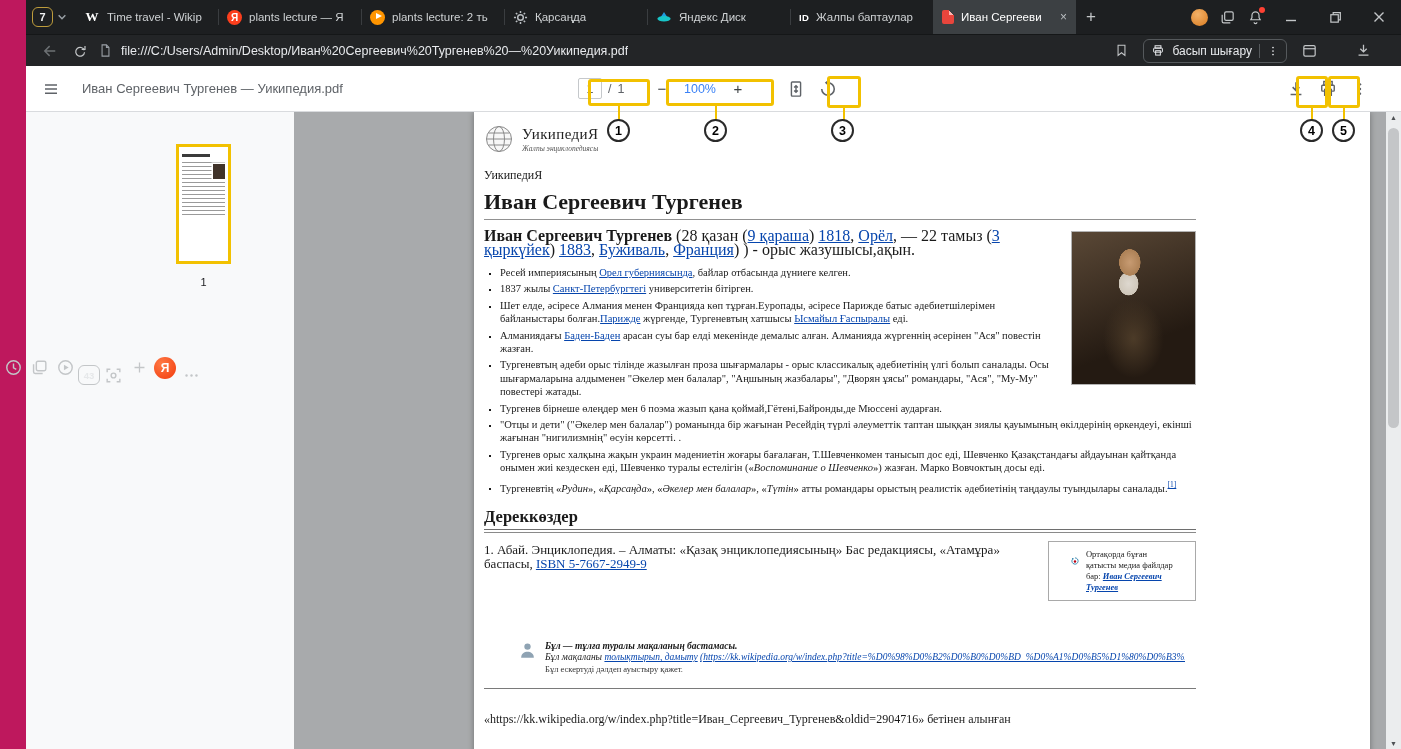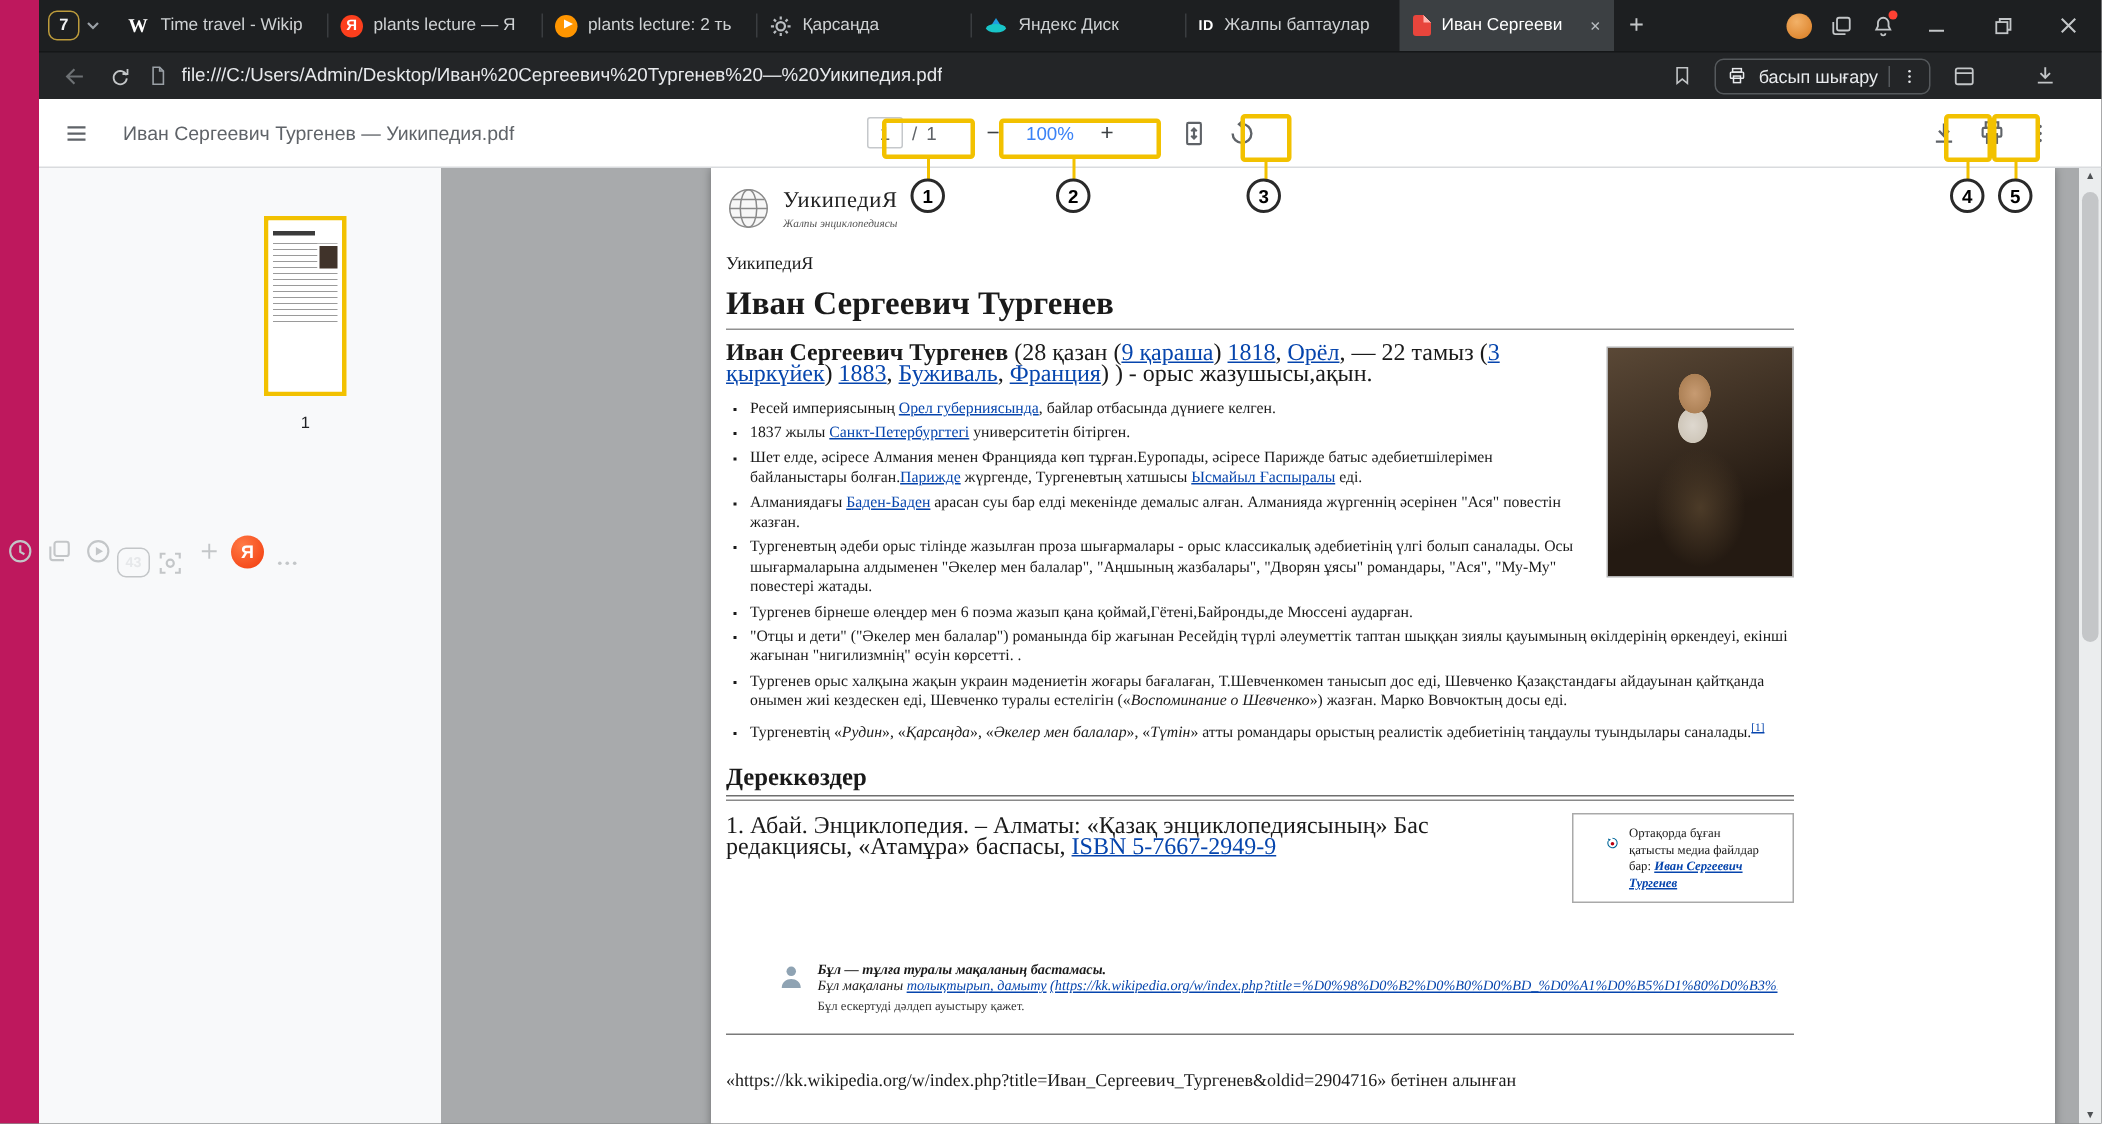--- a/index.html
+++ b/index.html
@@ -41,21 +41,21 @@
   .tr-icon{width:28px;height:100%;display:flex;align-items:center;justify-content:center;position:relative;color:#c3c6c8}
   .avatar{width:17px;height:17px;border-radius:50%;background:radial-gradient(circle at 40% 32%,#f2b168,#d97b20)}
   .reddot{position:absolute;top:7px;right:4px;width:6px;height:6px;border-radius:50%;background:#ff4133}
   .win-controls{display:flex;height:100%}
   .win-btn{width:44px;height:100%;display:flex;align-items:center;justify-content:center;color:#c3c6c8}
 
   
   .addressbar{height:32px;background:#232527;border-top:1px solid #151718;display:flex;align-items:center;flex:none;padding:0 10px;gap:2px}
   .ab-icon{width:28px;height:26px;display:flex;align-items:center;justify-content:center;color:#c3c6c8;flex:none}
   .ab-icon.dim{color:#6d7174}
-  .url{flex:1;display:flex;gap:8px;min-width:0;margin-left:2px}
+  .url{flex:1;display:flex;align-items:center;gap:8px;min-width:0;margin-left:2px}
   .url-text{color:#e8eaed;font-size:12.5px;white-space:nowrap;overflow:hidden}
   .print-chip{display:flex;align-items:center;height:24px;border:1px solid #55595c;border-radius:6px;padding:0 7px;gap:7px;color:#e8eaed;font-size:12px;flex:none;margin:0 6px}
   .chip-div{width:1px;height:14px;background:#55595c}
 
   
   .pdfbar{height:46px;background:#fff;border-bottom:1px solid #d9dbde;position:relative;flex:none;z-index:2}
   .pdfbar .it{position:absolute;top:0;height:45px;display:flex;align-items:center;color:#5f6368}
   .pdf-title{left:56px;color:#202124;font-size:13px;max-width:430px;white-space:nowrap;overflow:hidden}
   .page-ind{left:552px;gap:6px;font-size:12.5px;color:#202124}
   .page-box{min-width:24px;height:21px;border:1px solid #c5c8cb;border-radius:2px;background:#fff;display:flex;align-items:center;justify-content:center}
@@ -102,21 +102,21 @@
   .lnk{color:#0645AD;text-decoration:underline}
   .b{font-weight:bold}
   .i{font-style:italic}
   sup{font-size:7.5px}
   .h2wrap{margin-top:12px}
   .doc-h2{font-size:16.5px;font-weight:bold;border-bottom:1px solid #6e6e6e;padding-bottom:2px}
   .h2sub{border-top:1px solid #8a8a8a;margin-top:2.5px}
   .refzone{margin-top:8px;min-height:84px}
   .commons{float:right;width:148px;border:1px solid #a9a9a9;padding:7px 22px;display:flex;gap:7px;margin:0 0 6px 10px;background:#fff;align-items:flex-start}
   .commons-text{font-size:8.5px;line-height:11px}
-  .reflist{font-size:16px;line-height:14px;padding-top:2px}
+  .reflist{font-size:13px;line-height:14px;padding-top:2px}
   .stub{clear:both;margin:16px 0 0 34px;display:flex;gap:8px;align-items:flex-start}
   .stub1{font-size:9.5px;font-weight:bold;font-style:italic}
   .stub2{font-size:9.5px;margin-top:1px;white-space:nowrap;overflow:hidden;max-width:640px}
   .stub3{font-size:8.5px;margin-top:2px;color:#333}
   .endrule{border-top:1px solid #7a7a7a;margin-top:14px}
   .docfoot{margin-top:23px;font-size:12px}
 
   
   .ann{position:absolute;inset:0;pointer-events:none;z-index:60}
   .ab{position:absolute;border:3px solid #F2C100;border-radius:3px}

